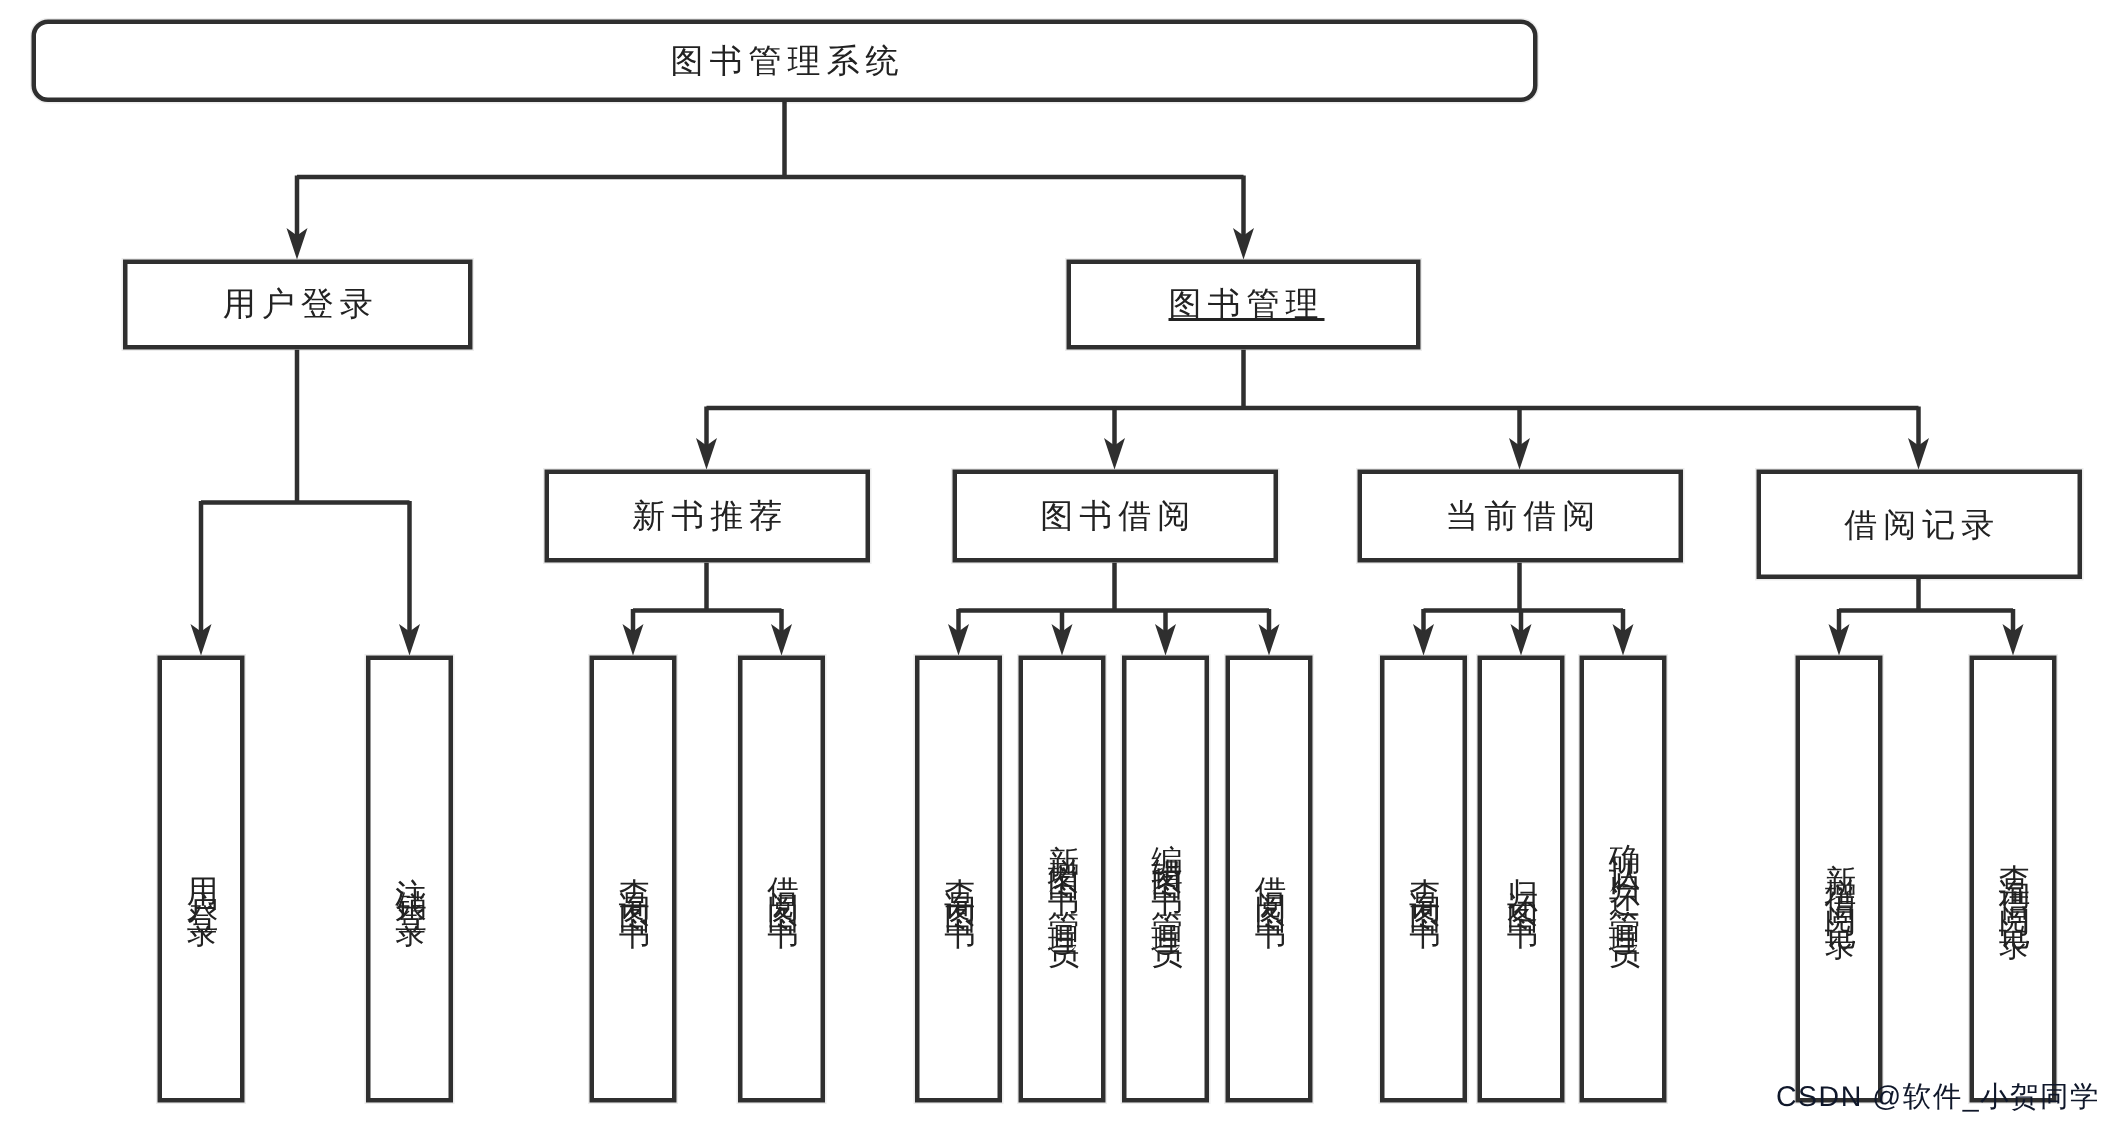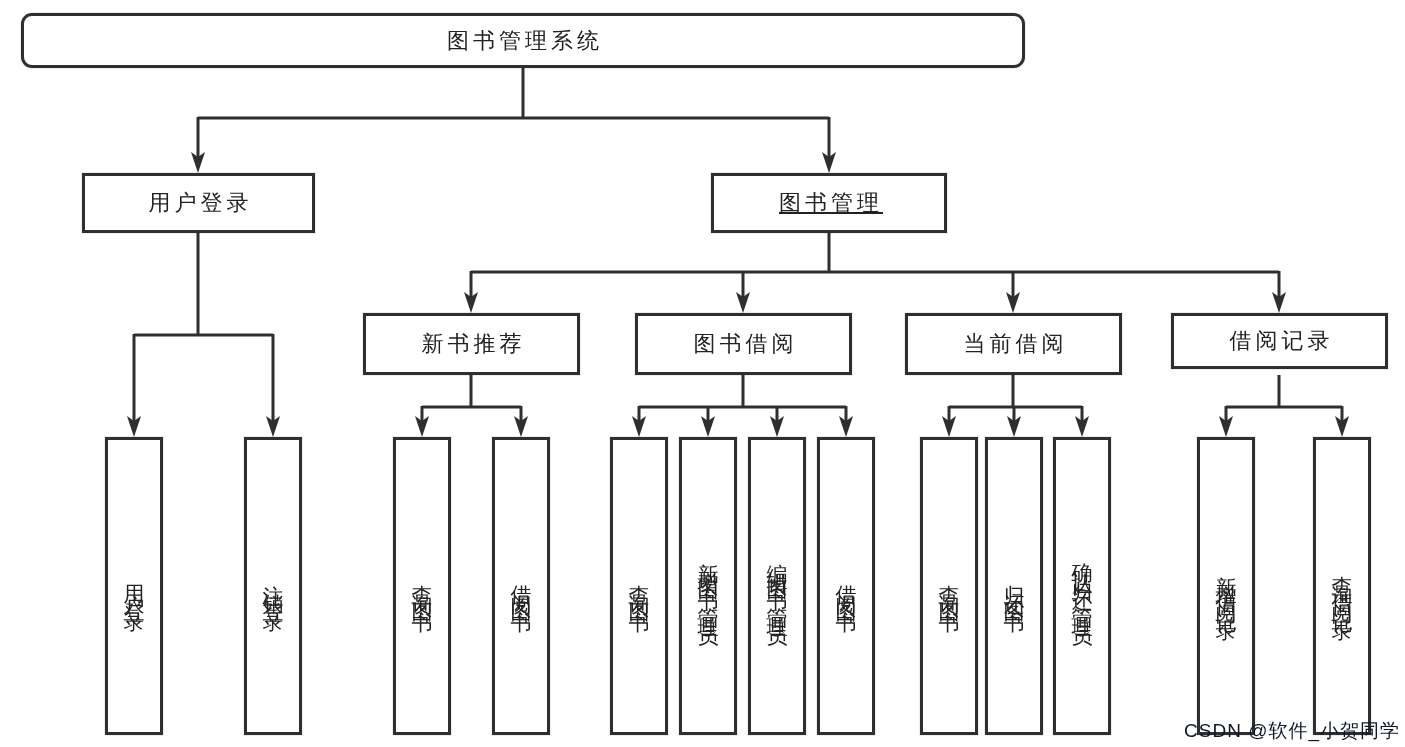--- a/index.html
+++ b/index.html
@@ -45,21 +45,21 @@
     letter-spacing: 9px;
     white-space: nowrap;
   }
   
   #root            { left: 21px;   top: 13px;  width: 1004px; height: 55px; border-radius: 11px; }
   #n-user-login    { left: 82px;   top: 173px; width: 233px;  height: 60px; }
   #n-book-mgmt     { left: 711px;  top: 173px; width: 236px;  height: 60px; text-decoration: underline; }
   #n-new-books     { left: 363px;  top: 313px; width: 217px;  height: 62px; }
   #n-book-borrow   { left: 635px;  top: 313px; width: 217px;  height: 62px; }
   #n-current-borrow{ left: 905px;  top: 313px; width: 217px;  height: 62px; }
-  #n-borrow-records{ left: 1171px; top: 313px; width: 217px;  height: 56px; }
+  #n-borrow-records{ left: 1171px; top: 313px; width: 217px;  height: 73px; }
   .leaf            { top: 437px;   width: 58px; height: 298px; }
   #l-login       { left: 105px; }
   #l-logout      { left: 244px; }
   #l-nb-query    { left: 393px; }
   #l-nb-borrow   { left: 492px; }
   #l-bw-query    { left: 610px; }
   #l-bw-add      { left: 679px; }
   #l-bw-edit     { left: 748px; }
   #l-bw-borrow   { left: 817px; }
   #l-cur-query   { left: 920px; }

